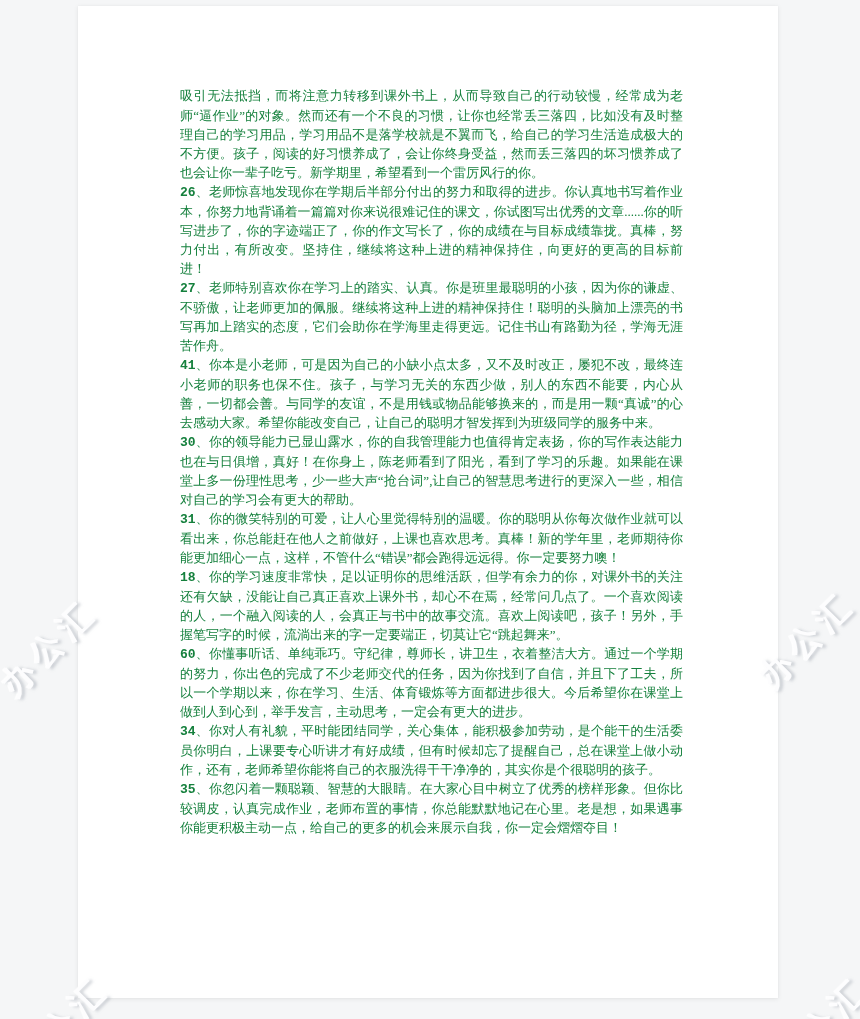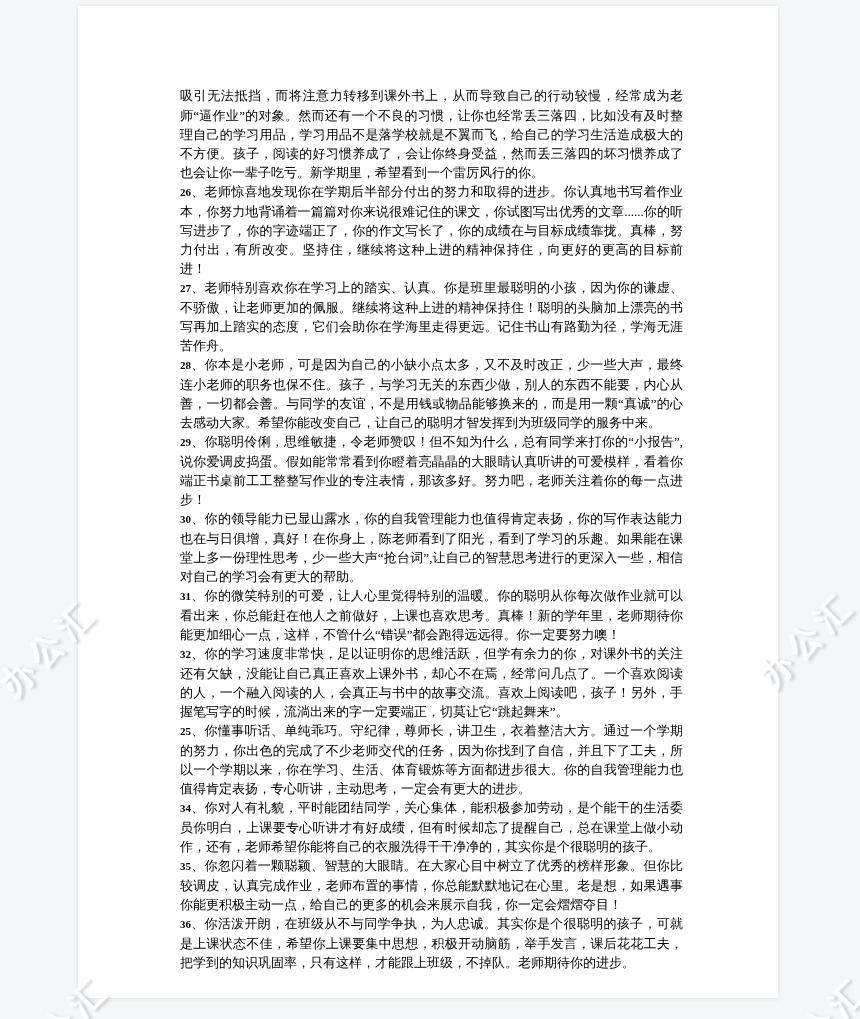--- a/index.html
+++ b/index.html
@@ -27,33 +27,33 @@
     width: 700px;
     height: 992px;
     background: #ffffff;
     box-shadow: 0 1px 5px rgba(0,0,0,0.08), 0 0 1px rgba(0,0,0,0.06);
   }
   .textblock {
     position: absolute;
     left: 102px;
     top: 80px;
     width: 503px;
-    color: #000000;
+    color: #15803d;
     font-size: 13px;
     line-height: 19px;
     text-align: justify;
   }
   .para {
     margin: 0;
     padding: 0;
   }
   .para .num {
     font-weight: 700;
-    font-family: Liberation Serif, serif;
-    font-size: 11px;
+    font-family: Liberation Mono, monospace;
+    font-size: 13px;
   }
   .watermark {
     position: absolute;
     width: 130px;
     height: 40px;
     font-family: "Liberation Sans", "DejaVu Sans", sans-serif;
     font-size: 33px;
     font-weight: 700;
     letter-spacing: 7px;
     white-space: nowrap;
@@ -75,37 +75,35 @@
 
   <div class="page">
     <div class="textblock">
 
       <p class="para"><span class="num"></span><span>吸引无法抵挡，而将注意力转移到课外书上，从而导致自己的行动较慢，经常成为老师“逼作业”的对象。然而还有一个不良的习惯，让你也经常丢三落四，比如没有及时整理自己的学习用品，学习用品不是落学校就是不翼而飞，给自己的学习生活造成极大的不方便。孩子，阅读的好习惯养成了，会让你终身受益，然而丢三落四的坏习惯养成了也会让你一辈子吃亏。新学期里，希望看到一个雷厉风行的你。</span></p>
 
       <p class="para"><span class="num">26</span><span>、老师惊喜地发现你在学期后半部分付出的努力和取得的进步。你认真地书写着作业本，你努力地背诵着一篇篇对你来说很难记住的课文，你试图写出优秀的文章......你的听写进步了，你的字迹端正了，你的作文写长了，你的成绩在与目标成绩靠拢。真棒，努力付出，有所改变。坚持住，继续将这种上进的精神保持住，向更好的更高的目标前进！</span></p>
 
       <p class="para"><span class="num">27</span><span>、老师特别喜欢你在学习上的踏实、认真。你是班里最聪明的小孩，因为你的谦虚、不骄傲，让老师更加的佩服。继续将这种上进的精神保持住！聪明的头脑加上漂亮的书写再加上踏实的态度，它们会助你在学海里走得更远。记住书山有路勤为径，学海无涯苦作舟。</span></p>
 
-      <p class="para"><span class="num">28</span><span>、你本是小老师，可是因为自己的小缺小点太多，又不及时改正，少一些大声，最终连小老师的职务也保不住。孩子，与学习无关的东西少做，别人的东西不能要，内心从善，一切都会善。与同学的友谊，不是用钱或物品能够换来的，而是用一颗“真诚”的心去感动大家。希望你能改变自己，让自己的聪明才智发挥到为班级同学的服务中来。</span></p>
+      <p class="para"><span class="num">41</span><span>、你本是小老师，可是因为自己的小缺小点太多，又不及时改正，屡犯不改，最终连小老师的职务也保不住。孩子，与学习无关的东西少做，别人的东西不能要，内心从善，一切都会善。与同学的友谊，不是用钱或物品能够换来的，而是用一颗“真诚”的心去感动大家。希望你能改变自己，让自己的聪明才智发挥到为班级同学的服务中来。</span></p>
 
-      <p class="para"><span class="num">29</span><span>、你聪明伶俐，思维敏捷，令老师赞叹！但不知为什么，总有同学来打你的“小报告”,说你爱调皮捣蛋。假如能常常看到你瞪着亮晶晶的大眼睛认真听讲的可爱模样，看着你端正书桌前工工整整写作业的专注表情，那该多好。努力吧，老师关注着你的每一点进步！</span></p>
 
       <p class="para"><span class="num">30</span><span>、你的领导能力已显山露水，你的自我管理能力也值得肯定表扬，你的写作表达能力也在与日俱增，真好！在你身上，陈老师看到了阳光，看到了学习的乐趣。如果能在课堂上多一份理性思考，少一些大声“抢台词”,让自己的智慧思考进行的更深入一些，相信对自己的学习会有更大的帮助。</span></p>
 
       <p class="para"><span class="num">31</span><span>、你的微笑特别的可爱，让人心里觉得特别的温暖。你的聪明从你每次做作业就可以看出来，你总能赶在他人之前做好，上课也喜欢思考。真棒！新的学年里，老师期待你能更加细心一点，这样，不管什么“错误”都会跑得远远得。你一定要努力噢！</span></p>
 
-      <p class="para"><span class="num">32</span><span>、你的学习速度非常快，足以证明你的思维活跃，但学有余力的你，对课外书的关注还有欠缺，没能让自己真正喜欢上课外书，却心不在焉，经常问几点了。一个喜欢阅读的人，一个融入阅读的人，会真正与书中的故事交流。喜欢上阅读吧，孩子！另外，手握笔写字的时候，流淌出来的字一定要端正，切莫让它“跳起舞来”。</span></p>
+      <p class="para"><span class="num">18</span><span>、你的学习速度非常快，足以证明你的思维活跃，但学有余力的你，对课外书的关注还有欠缺，没能让自己真正喜欢上课外书，却心不在焉，经常问几点了。一个喜欢阅读的人，一个融入阅读的人，会真正与书中的故事交流。喜欢上阅读吧，孩子！另外，手握笔写字的时候，流淌出来的字一定要端正，切莫让它“跳起舞来”。</span></p>
 
-      <p class="para"><span class="num">25</span><span>、你懂事听话、单纯乖巧。守纪律，尊师长，讲卫生，衣着整洁大方。通过一个学期的努力，你出色的完成了不少老师交代的任务，因为你找到了自信，并且下了工夫，所以一个学期以来，你在学习、生活、体育锻炼等方面都进步很大。你的自我管理能力也值得肯定表扬，专心听讲，主动思考，一定会有更大的进步。</span></p>
+      <p class="para"><span class="num">60</span><span>、你懂事听话、单纯乖巧。守纪律，尊师长，讲卫生，衣着整洁大方。通过一个学期的努力，你出色的完成了不少老师交代的任务，因为你找到了自信，并且下了工夫，所以一个学期以来，你在学习、生活、体育锻炼等方面都进步很大。今后希望你在课堂上做到人到心到，举手发言，主动思考，一定会有更大的进步。</span></p>
 
       <p class="para"><span class="num">34</span><span>、你对人有礼貌，平时能团结同学，关心集体，能积极参加劳动，是个能干的生活委员你明白，上课要专心听讲才有好成绩，但有时候却忘了提醒自己，总在课堂上做小动作，还有，老师希望你能将自己的衣服洗得干干净净的，其实你是个很聪明的孩子。</span></p>
 
       <p class="para"><span class="num">35</span><span>、你忽闪着一颗聪颖、智慧的大眼睛。在大家心目中树立了优秀的榜样形象。但你比较调皮，认真完成作业，老师布置的事情，你总能默默地记在心里。老是想，如果遇事你能更积极主动一点，给自己的更多的机会来展示自我，你一定会熠熠夺目！</span></p>
 
-      <p class="para"><span class="num">36</span><span>、你活泼开朗，在班级从不与同学争执，为人忠诚。其实你是个很聪明的孩子，可就是上课状态不佳，希望你上课要集中思想，积极开动脑筋，举手发言，课后花花工夫，把学到的知识巩固率，只有这样，才能跟上班级，不掉队。老师期待你的进步。</span></p>
 
 
     </div>
   </div>
 
   <div class="watermark wm-left">办公汇</div>
   <div class="watermark wm-right">办公汇</div>
   <div class="watermark wm-bottom-left">办公汇</div>
   <div class="watermark wm-bottom-right">办公汇</div>
 

